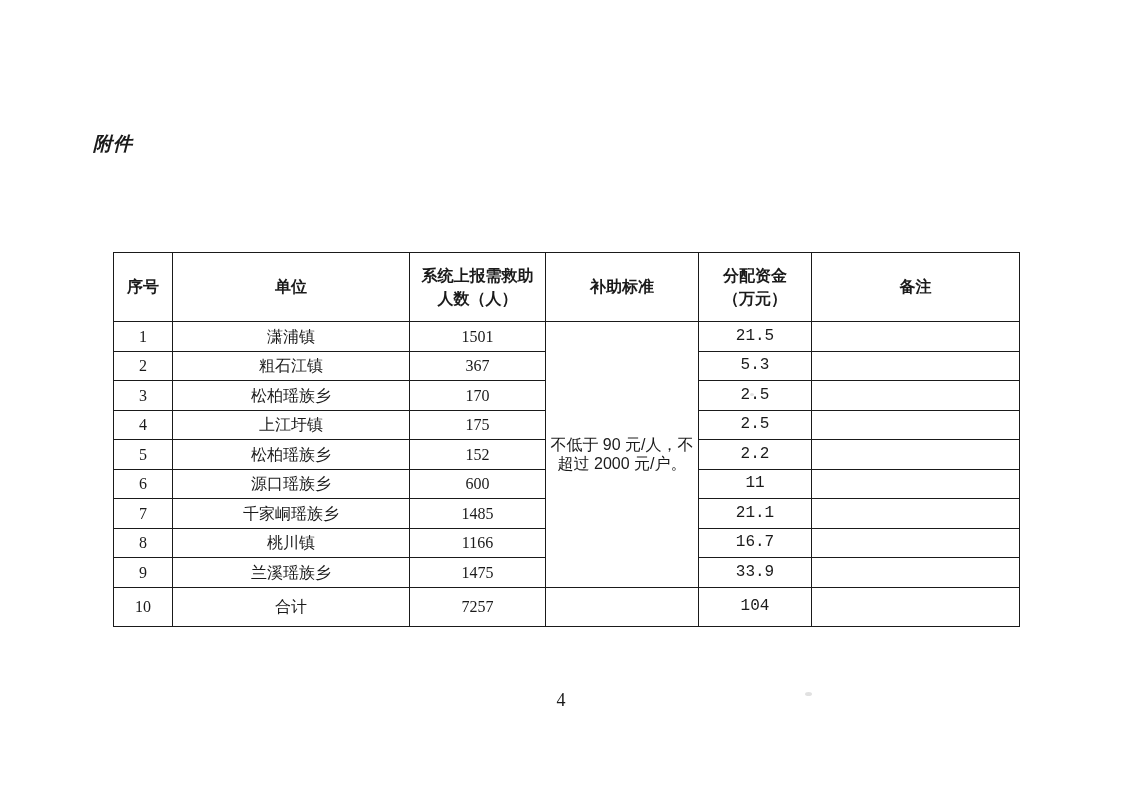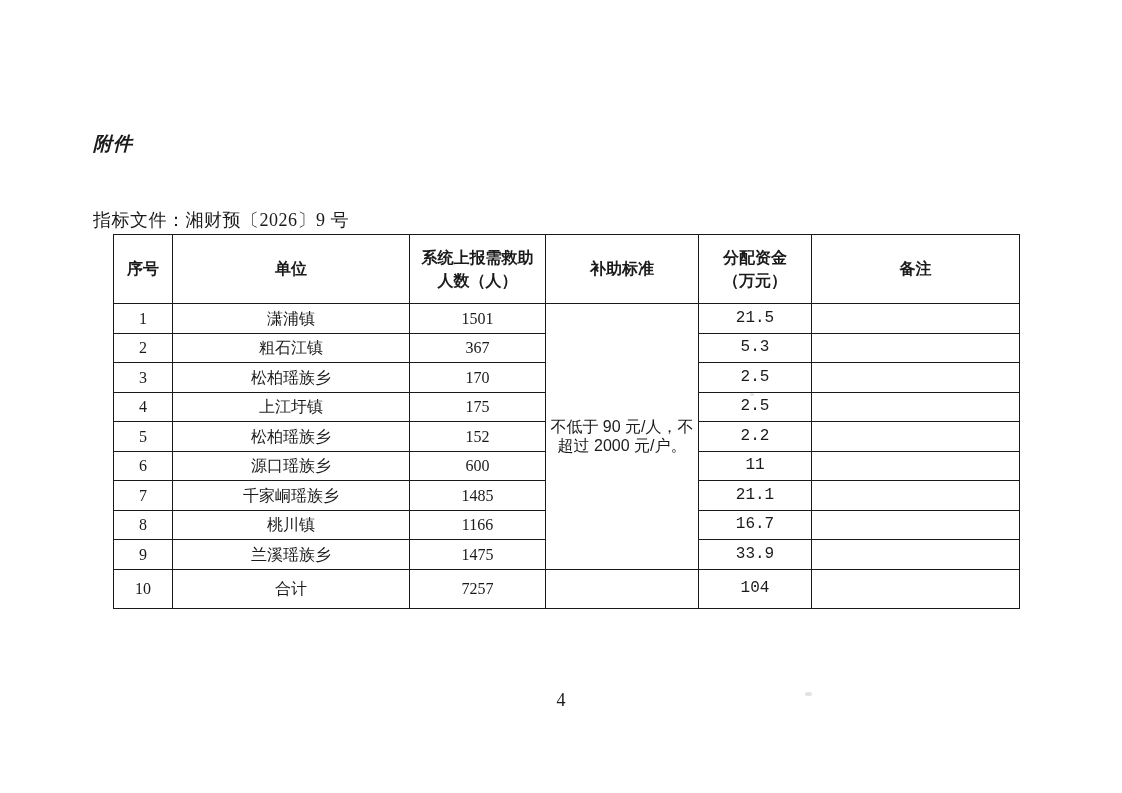--- a/index.html
+++ b/index.html
@@ -46,21 +46,21 @@
   .index-file {
     position: absolute;
     left: 93px;
     top: 208px;
     font-size: 18px;
     letter-spacing: 0.5px;
   }
   table.plan {
     position: absolute;
     left: 113px;
-    top: 234px;
+    top: 252px;
     border-collapse: collapse;
     width: 900px;
     table-layout: fixed;
   }
   table.plan td, table.plan th {
     border: 1px solid #1a1a1a;
     text-align: center;
     vertical-align: middle;
     font-size: 16px;
     font-weight: normal;
@@ -121,21 +121,20 @@
   }
 </style>
 </head>
 <body>
 
 <div class="page">
 
   <div class="attachment-label">附件</div>
 
 
-  <div class="index-file">指标文件：湘财预〔2026〕9 号</div>
 
   <table class="plan">
     <thead>
       <tr>
         <td class="col-idx">序号</td>
         <td class="col-unit">单位</td>
         <td class="col-people">
           <div>系统上报需救助</div>
           <div>人数（人）</div>
         </td>

